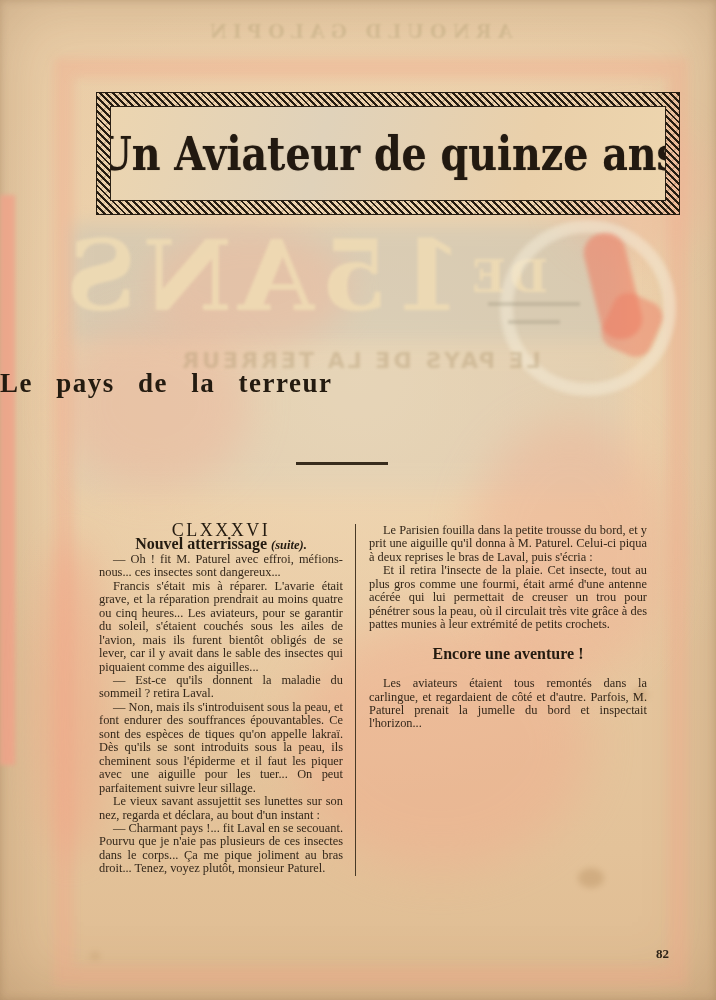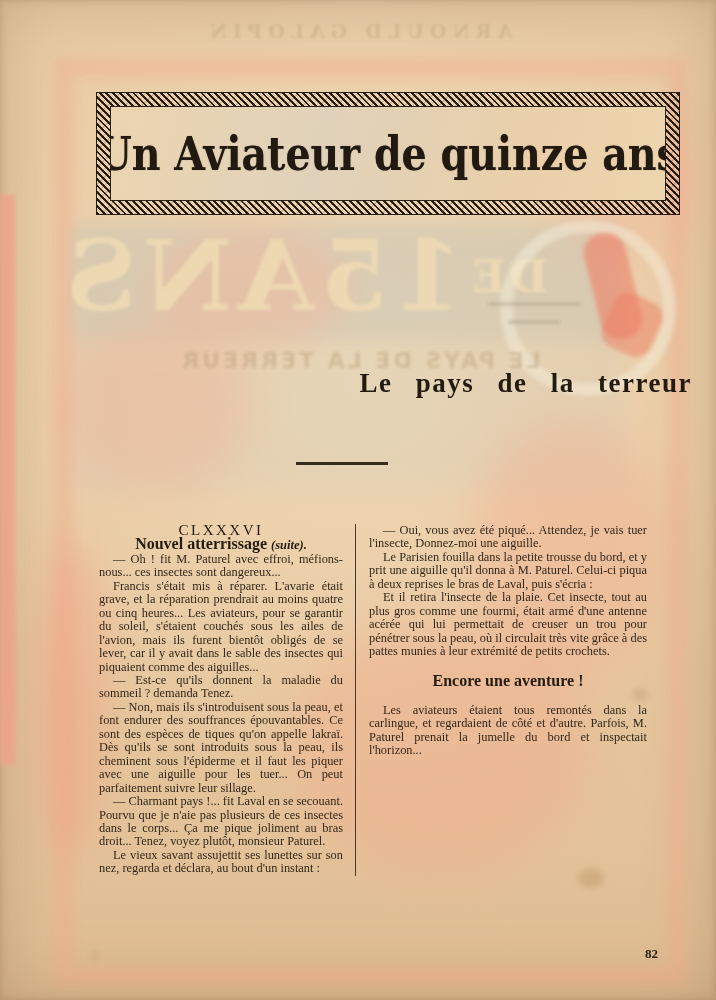--- a/index.html
+++ b/index.html
@@ -55,38 +55,38 @@
       repeating-linear-gradient(45deg,#261c11 0 2px, rgba(38,28,17,0) 2px 4.8px),
       repeating-linear-gradient(-45deg, rgba(38,28,17,.18) 0 1px, rgba(38,28,17,0) 1px 6px);
     border:1px solid #261c11;}
   .masthead-inner{position:absolute;inset:13px;border:1px solid #2a2015;
     background:linear-gradient(105deg,#ecd5b0 0%,#e0d2ba 38%,#ead0aa 75%,#edd5ae 100%);
     display:flex;align-items:center;justify-content:center;overflow:hidden;}
   .masthead-title{font-family:"DejaVu Serif",serif;font-weight:bold;font-size:46px;
     color:#221910;white-space:nowrap;transform:scaleX(.86);transform-origin:center;
     letter-spacing:0px;text-shadow:0 0 1px rgba(34,25,16,.5);}
   
-  .chapter-title{position:absolute;left:0;top:368px;width:692px;text-align:right;
+  .chapter-title{position:absolute;left:0;top:368px;width:692px;text-align:left;
     font-weight:bold;font-size:27px;color:#241b10;letter-spacing:1.5px;word-spacing:15px;}
   .chapter-rule{position:absolute;left:296px;top:462px;width:92px;height:2.5px;background:#382c1d;}
   
   .cols{position:absolute;left:99px;top:524px;width:548px;display:flex;align-items:stretch;}
   .col{font-size:12.4px;line-height:13.45px;text-align:justify;color:#33271a;}
   .col-left{width:256px;padding-right:12px;box-sizing:border-box;}
   .col-right{width:292px;padding-left:13px;border-left:1.5px solid #483a27;box-sizing:border-box;}
   .col p{margin:0;text-indent:14px;}
-  .section-number{text-align:center;text-indent:0 !important;font-size:15px;
+  .section-number{text-align:center;text-indent:0 !important;font-size:18px;
     letter-spacing:2.5px;color:#241b10;margin:0;}
   .section-heading{text-align:center;text-indent:0 !important;font-size:16px;font-weight:bold;
     color:#241b10;margin:13px 0 15px 0;}
   .section-heading .note{font-weight:bold;font-style:italic;font-size:12.5px;letter-spacing:0;}
   .mid-gap{margin-top:26px !important;}
   .section-heading.second{margin:15px 0 17px 0;}
   
-  .page-number{position:absolute;right:58px;bottom:38px;font-weight:bold;font-size:13px;color:#2e2317;}
+  .page-number{position:absolute;right:47px;bottom:38px;font-weight:bold;font-size:13px;color:#2e2317;}
 </style>
 </head>
 <body>
 
 <div class="page">
 
   <div class="ghost ghost-frame"></div>
   <div class="ghost edge-strip"></div>
   <div class="ghost wash-blue1"></div>
   <div class="ghost wash-blue2"></div>
@@ -122,28 +122,27 @@
   <div class="chapter-title">Le pays de la terreur</div>
   <div class="chapter-rule"></div>
 
   <div class="cols">
 
     <div class="col col-left">
       <p class="section-number">CLXXXVI</p>
       <p class="section-heading"><span>Nouvel atterrissage</span> <span class="note">(suite).</span></p>
       <p>— Oh ! fit M. Paturel avec effroi, méfions-nous... ces insectes sont dangereux...</p>
       <p>Francis s'était mis à réparer. L'avarie était grave, et la réparation prendrait au moins quatre ou cinq heures... Les aviateurs, pour se garantir du soleil, s'étaient couchés sous les ailes de l'avion, mais ils furent bientôt obligés de se lever, car il y avait dans le sable des insectes qui piquaient comme des aiguilles...</p>
-      <p>— Est-ce qu'ils donnent la maladie du sommeil ? demanda Tenez.</p>
+      <p>— Est-ce qu'ils donnent la maladie du sommeil ? retira Laval.</p>
       <p>— Non, mais ils s'introduisent sous la peau, et font endurer des souffrances épouvantables. Ce sont des espèces de tiques qu'on appelle lakraï. Dès qu'ils se sont introduits sous la peau, ils cheminent sous l'épiderme et il faut les piquer avec une aiguille pour les tuer... On peut parfaitement suivre leur sillage.</p>
+      <p>Le vieux savant assujettit ses lunettes sur son nez, regarda et déclara, au bout d'un instant :</p>
       <p>— Charmant pays !... fit Laval en se secouant. Pourvu que je n'aie pas plusieurs de ces insectes dans le corps... Ça me pique joliment au bras droit... Tenez, voyez plutôt, monsieur Paturel.</p>
-      <p>Le vieux savant assujettit ses lunettes sur son nez, regarda et déclara, au bout d'un instant :</p>
     </div>
 
     <div class="col col-right">
-      <p>— Oui, vous avez été piqué... Attendez, je vais tuer l'insecte, Donnez-moi une aiguille.</p>
       <p>Le Parisien fouilla dans la petite trousse du bord, et y prit une aiguille qu'il donna à M. Paturel. Celui-ci piqua à deux reprises le bras de Laval, puis s'écria :</p>
       <p>Et il retira l'insecte de la plaie. Cet insecte, tout au plus gros comme une fourmi, était armé d'une antenne acérée qui lui permettait de creuser un trou pour pénétrer sous la peau, où il circulait très vite grâce à des pattes munies à leur extrémité de petits crochets.</p>
       <p class="section-heading second">Encore une aventure !</p>
       <p>Les aviateurs étaient tous remontés dans la carlingue, et regardaient de côté et d'autre. Parfois, M. Paturel prenait la jumelle du bord et inspectait l'horizon...</p>
     </div>
 
   </div>
 
   <div class="page-number">82</div>
 

